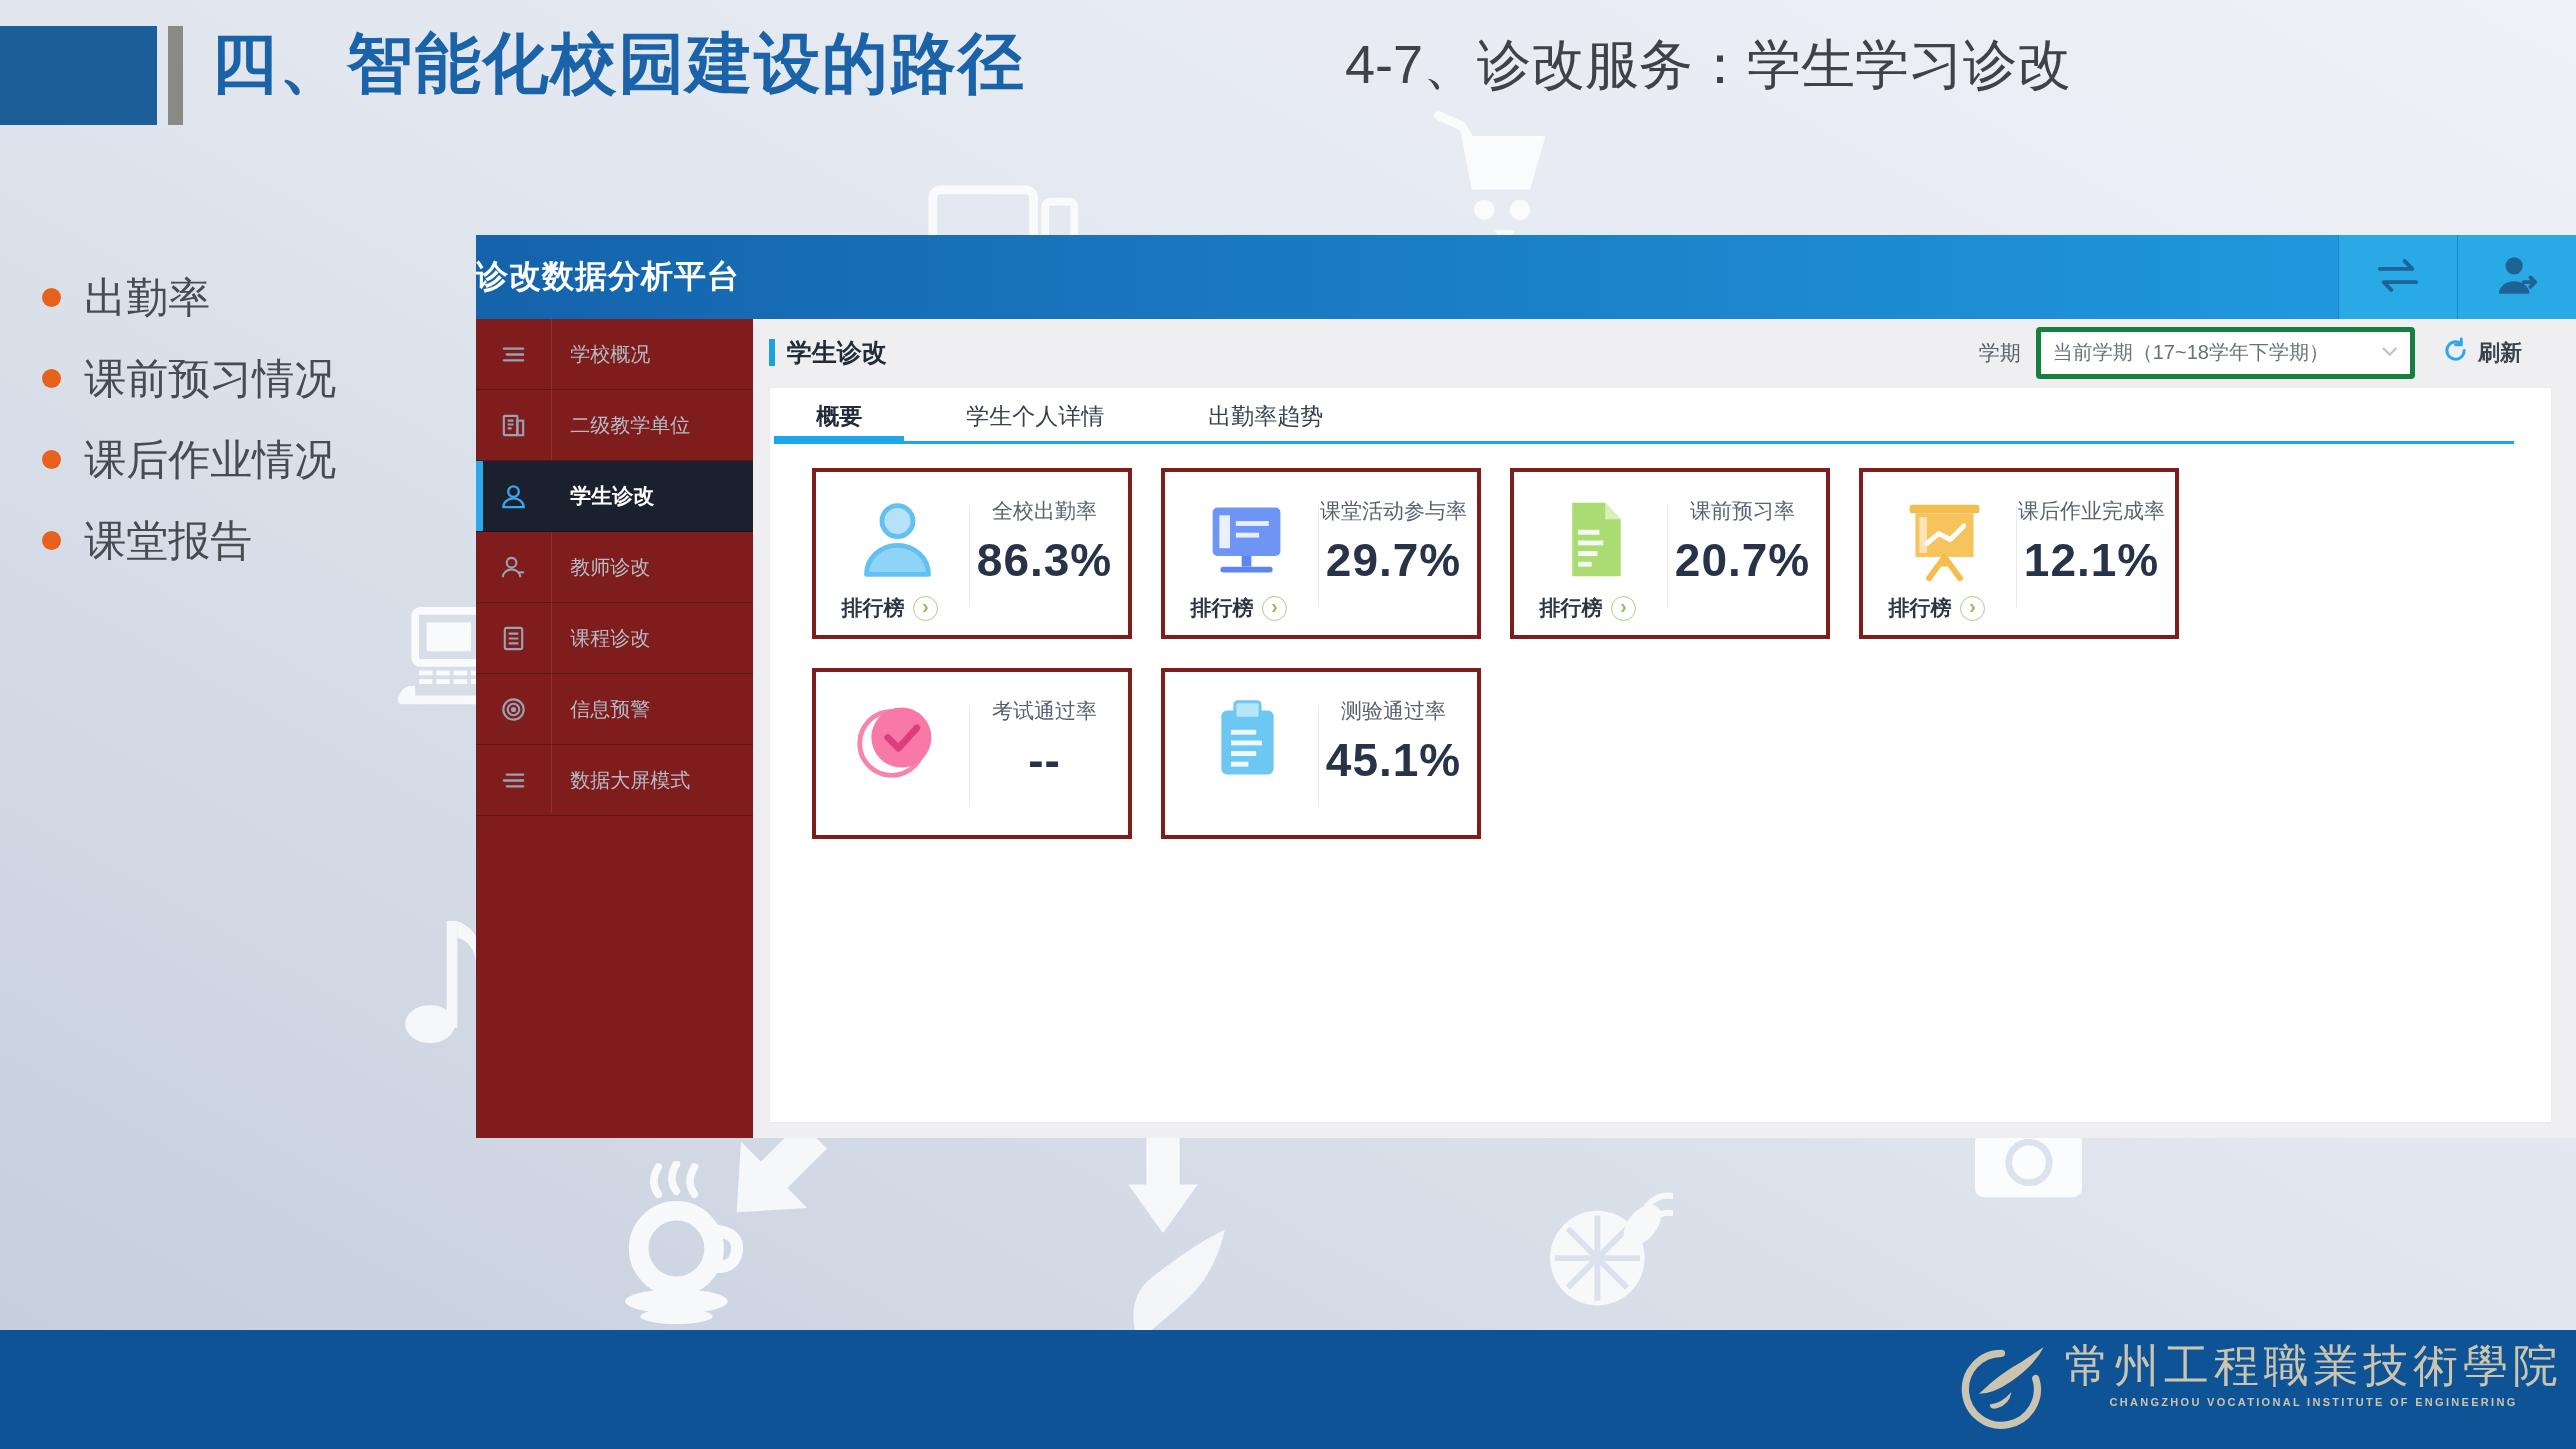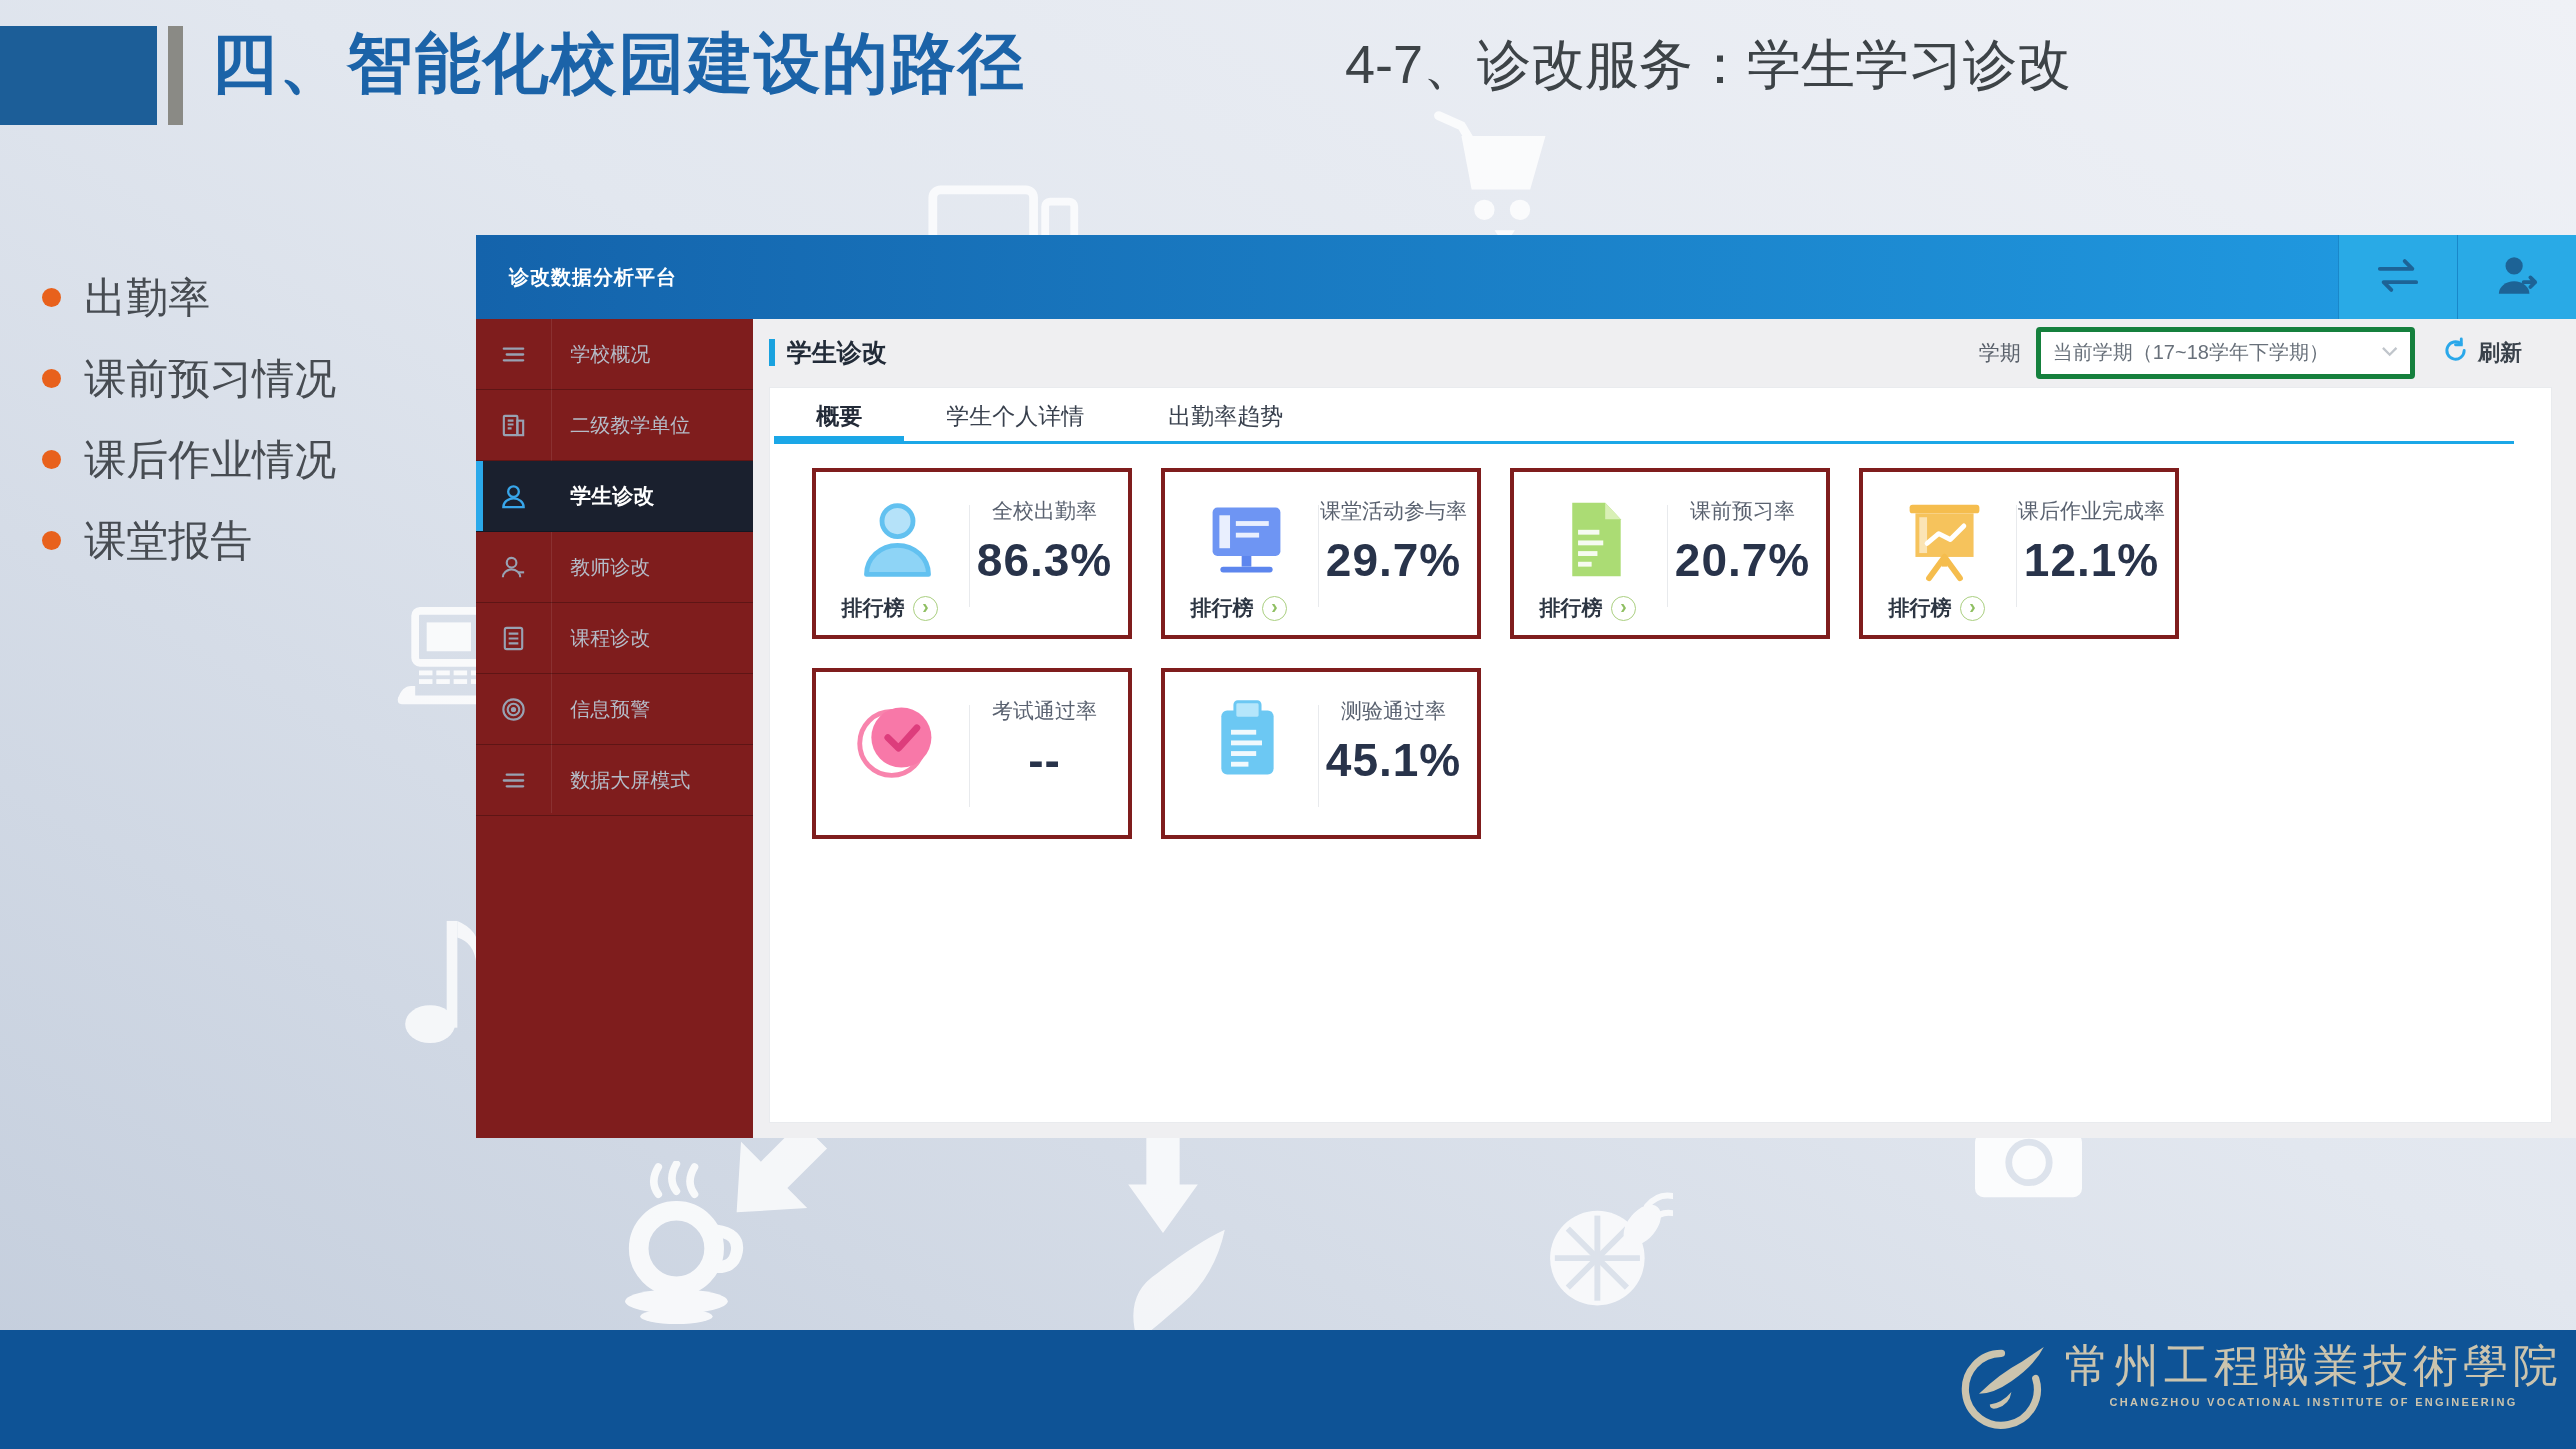--- a/index.html
+++ b/index.html
@@ -17,21 +17,21 @@
   .slide-title{position:absolute;left:211px;top:19.3px;font-size:66px;font-weight:bold;color:#1b63a8;letter-spacing:1.9px;z-index:2;white-space:nowrap;}
   .slide-subtitle{position:absolute;left:1345px;top:29px;font-size:54px;color:#3d4347;z-index:2;white-space:nowrap;}
   
   .bullets{position:absolute;left:42px;top:257px;z-index:2;}
   .bullet-item{display:flex;align-items:center;height:81px;}
   .bullet-dot{width:19.3px;height:19.3px;border-radius:50%;background:#e8611c;margin-right:23px;flex:none;}
   .bullet-text{font-size:42px;color:#474c52;}
   
   .app{position:absolute;left:476px;top:235px;width:2100px;height:903px;z-index:5;}
   .app-header{height:84px;background:linear-gradient(90deg,#1463ab,#219ee5);display:flex;align-items:center;}
-  .app-title{margin-left:33px;font-size:20px;font-weight:bold;color:#fff;letter-spacing:1px;font-family:Liberation Mono, monospace;}
+  .app-title{font-size:32px;font-weight:bold;color:#fff;letter-spacing:1px;font-family:Liberation Mono, monospace;}
   .header-btns{margin-left:auto;display:flex;height:100%;}
   .hbtn{width:118px;height:100%;background:#29aae6;border-left:1.9px solid #1a87c9;display:flex;align-items:center;justify-content:center;cursor:pointer;}
   .hbtn svg{color:#1d6396;}
   .app-body{display:flex;height:819px;}
   
   .sidebar{width:277px;background:#7f1d1d;position:relative;flex:none;}
   .side-divider{position:absolute;left:75px;top:0;width:1px;height:494px;background:rgba(255,255,255,.09);}
   .side-item{height:70px;display:flex;align-items:center;border-bottom:1px solid rgba(0,0,0,.26);position:relative;cursor:pointer;}
   .side-icon{width:75px;display:flex;justify-content:center;color:#98a2b3;flex:none;}
   .side-label{font-size:20px;color:#b5bcc8;padding-left:19.3px;}
@@ -46,21 +46,21 @@
   .sec-title{margin-left:11.6px;font-size:25px;font-weight:bold;color:#222b38;}
   .tb-spacer{flex:1;}
   .sem-label{font-size:21px;color:#5a616b;margin-right:15.5px;}
   .select{width:346px;height:42px;background:#fff;border:5px solid #15803d;border-radius:3.9px;display:flex;align-items:center;padding:0 11.6px;cursor:pointer;}
   .select-value{font-size:20px;color:#68707a;white-space:nowrap;overflow:hidden;}
   .select-chevron{margin-left:auto;color:#c0c5cb;flex:none;}
   .refresh{margin-left:27px;display:flex;align-items:center;gap:8.7px;cursor:pointer;}
   .refresh-label{font-size:22px;font-weight:bold;color:#3a424b;}
   
   .panel{position:absolute;left:16.4px;top:68px;width:1783px;height:736px;background:#fff;border:1px solid #e9ebee;box-sizing:border-box;}
-  .tabs{position:relative;height:56px;display:flex;align-items:center;padding-left:3.9px;}
+  .tabs{position:relative;height:56px;display:flex;align-items:center;padding-left:3.9px;gap:20px;}
   .tabs::after{content:"";position:absolute;left:37px;right:37px;bottom:0;height:2.9px;background:#1ba7e7;}
   .tab{position:relative;height:100%;display:flex;align-items:center;padding:0 42px;font-size:23px;color:#39414e;cursor:pointer;}
   .tab.active{font-weight:bold;color:#232b38;}
   .tab.active::after{content:"";position:absolute;left:0;right:0;bottom:0;height:7.7px;background:#1ba7e7;z-index:2;}
   
   .cards{position:absolute;left:42px;top:80px;width:1700px;display:flex;flex-wrap:wrap;gap:29px;}
   .card{width:320px;height:171px;background:#fff;border:4px solid #7f1d1d;box-sizing:border-box;position:relative;}
   .card-icon{position:absolute;left:35px;top:21px;}
   .card-sep{position:absolute;left:153px;top:33px;width:1px;height:102px;background:#e8eaed;}
   .card-right{position:absolute;left:154px;right:9.7px;top:25px;text-align:center;}

